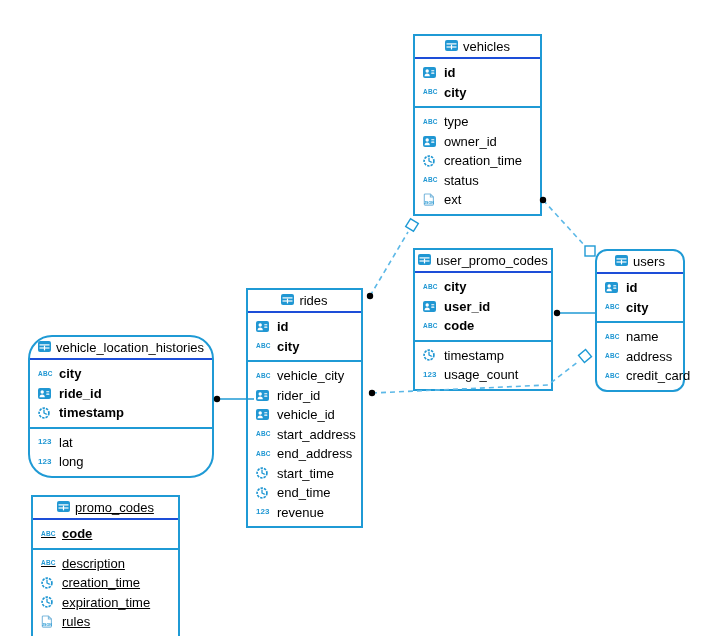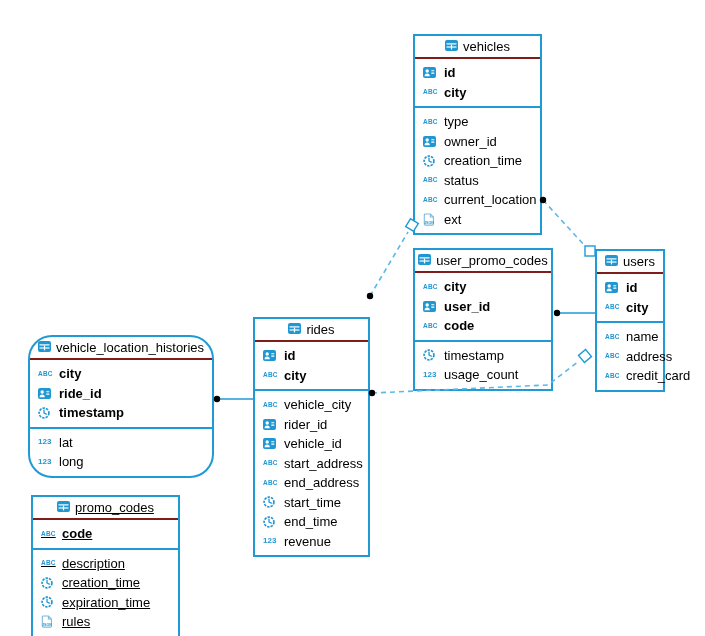--- a/index.html
+++ b/index.html
@@ -7,21 +7,21 @@
     width:705px;height:636px;position:relative;background:#ffffff;
     font-family:"Liberation Sans", sans-serif;color:#000;overflow:hidden;
   }
   .canvas{position:absolute;inset:0;}
   .table{
     position:absolute;background:#fff;border:2px solid #1f9ad5;
     box-sizing:border-box;z-index:2;
   }
   .thead{
     display:flex;align-items:center;justify-content:center;gap:5px;
-    height:21px;border-bottom:2px solid #7f1d1d;font-size:13px;
+    height:21px;border-bottom:2px solid #1d4ed8;font-size:13px;
     padding:0 3px;white-space:nowrap;
   }
   .sec{padding:4px;}
   .sec.keys{border-bottom:2px solid #1f9ad5;}
   .row{
     display:flex;align-items:center;gap:5px;height:19.5px;
     padding:0 4px;font-size:13px;white-space:nowrap;
   }
   .row .ic{flex:0 0 16px;display:flex;align-items:center;justify-content:flex-start;}
   .row.key .cname{font-weight:bold;}
@@ -105,26 +105,20 @@
         <span class="cname">creation_time</span>
       </div>
       <div class="row">
         <span class="ic">
             <span class="abc-glyph">ABC</span>
           </span>
         <span class="cname">status</span>
       </div>
       <div class="row">
         <span class="ic">
-            <span class="abc-glyph">ABC</span>
-          </span>
-        <span class="cname">current_location</span>
-      </div>
-      <div class="row">
-        <span class="ic">
             <svg width="12" height="13" viewBox="0 0 12 13">
               <path d="M2.2 1 h5.2 l3 3 v7.2 a0.9 0.9 0 0 1 -0.9 0.9 h-7.3 a0.9 0.9 0 0 1 -0.9 -0.9 v-9.3 a0.9 0.9 0 0 1 0.9 -0.9 z" fill="none" stroke="#7db9dd" stroke-width="1.1"></path>
               <path d="M7.4 1 v3 h3" fill="none" stroke="#7db9dd" stroke-width="1.1"></path>
               <text x="6" y="11.2" text-anchor="middle" font-size="3.6" font-weight="bold" fill="#2097d3">JSON</text>
             </svg>
           </span>
         <span class="cname">ext</span>
       </div>
     </div>
   </div>
@@ -177,21 +171,21 @@
       </div>
       <div class="row">
         <span class="ic">
             <span class="num-glyph">123</span>
           </span>
         <span class="cname">usage_count</span>
       </div>
     </div>
   </div>
 
-  <div class="table" style="left:595px;top:249px;width:70px;">
+  <div class="table" style="left:595px;top:249px;width:90px;border-radius:12px;">
     <div class="thead">
       <span class="ic" style="flex:0 0 13px"><svg width="13" height="11" viewBox="0 0 13 11">
             <rect width="13" height="11" rx="2" fill="#2097d3"></rect>
             <line x1="1.5" y1="3.9" x2="11.5" y2="3.9" stroke="#fff" stroke-width="1.2"></line>
             <line x1="6.5" y1="4.6" x2="6.5" y2="9.4" stroke="#fff" stroke-width="1.2"></line>
             <line x1="1.5" y1="7" x2="11.5" y2="7" stroke="#fff" stroke-width="1.2"></line>
           </svg></span>
       <span class="tname">users</span>
     </div>
     <div class="sec keys">
@@ -229,21 +223,21 @@
       </div>
       <div class="row">
         <span class="ic">
             <span class="abc-glyph">ABC</span>
           </span>
         <span class="cname">credit_card</span>
       </div>
     </div>
   </div>
 
-  <div class="table" style="left:253px;top:288px;width:117px;margin-top:29px;">
+  <div class="table" style="left:246px;top:288px;width:117px;">
     <div class="thead">
       <span class="ic" style="flex:0 0 13px"><svg width="13" height="11" viewBox="0 0 13 11">
             <rect width="13" height="11" rx="2" fill="#2097d3"></rect>
             <line x1="1.5" y1="3.9" x2="11.5" y2="3.9" stroke="#fff" stroke-width="1.2"></line>
             <line x1="6.5" y1="4.6" x2="6.5" y2="9.4" stroke="#fff" stroke-width="1.2"></line>
             <line x1="1.5" y1="7" x2="11.5" y2="7" stroke="#fff" stroke-width="1.2"></line>
           </svg></span>
       <span class="tname">rides</span>
     </div>
     <div class="sec keys">

